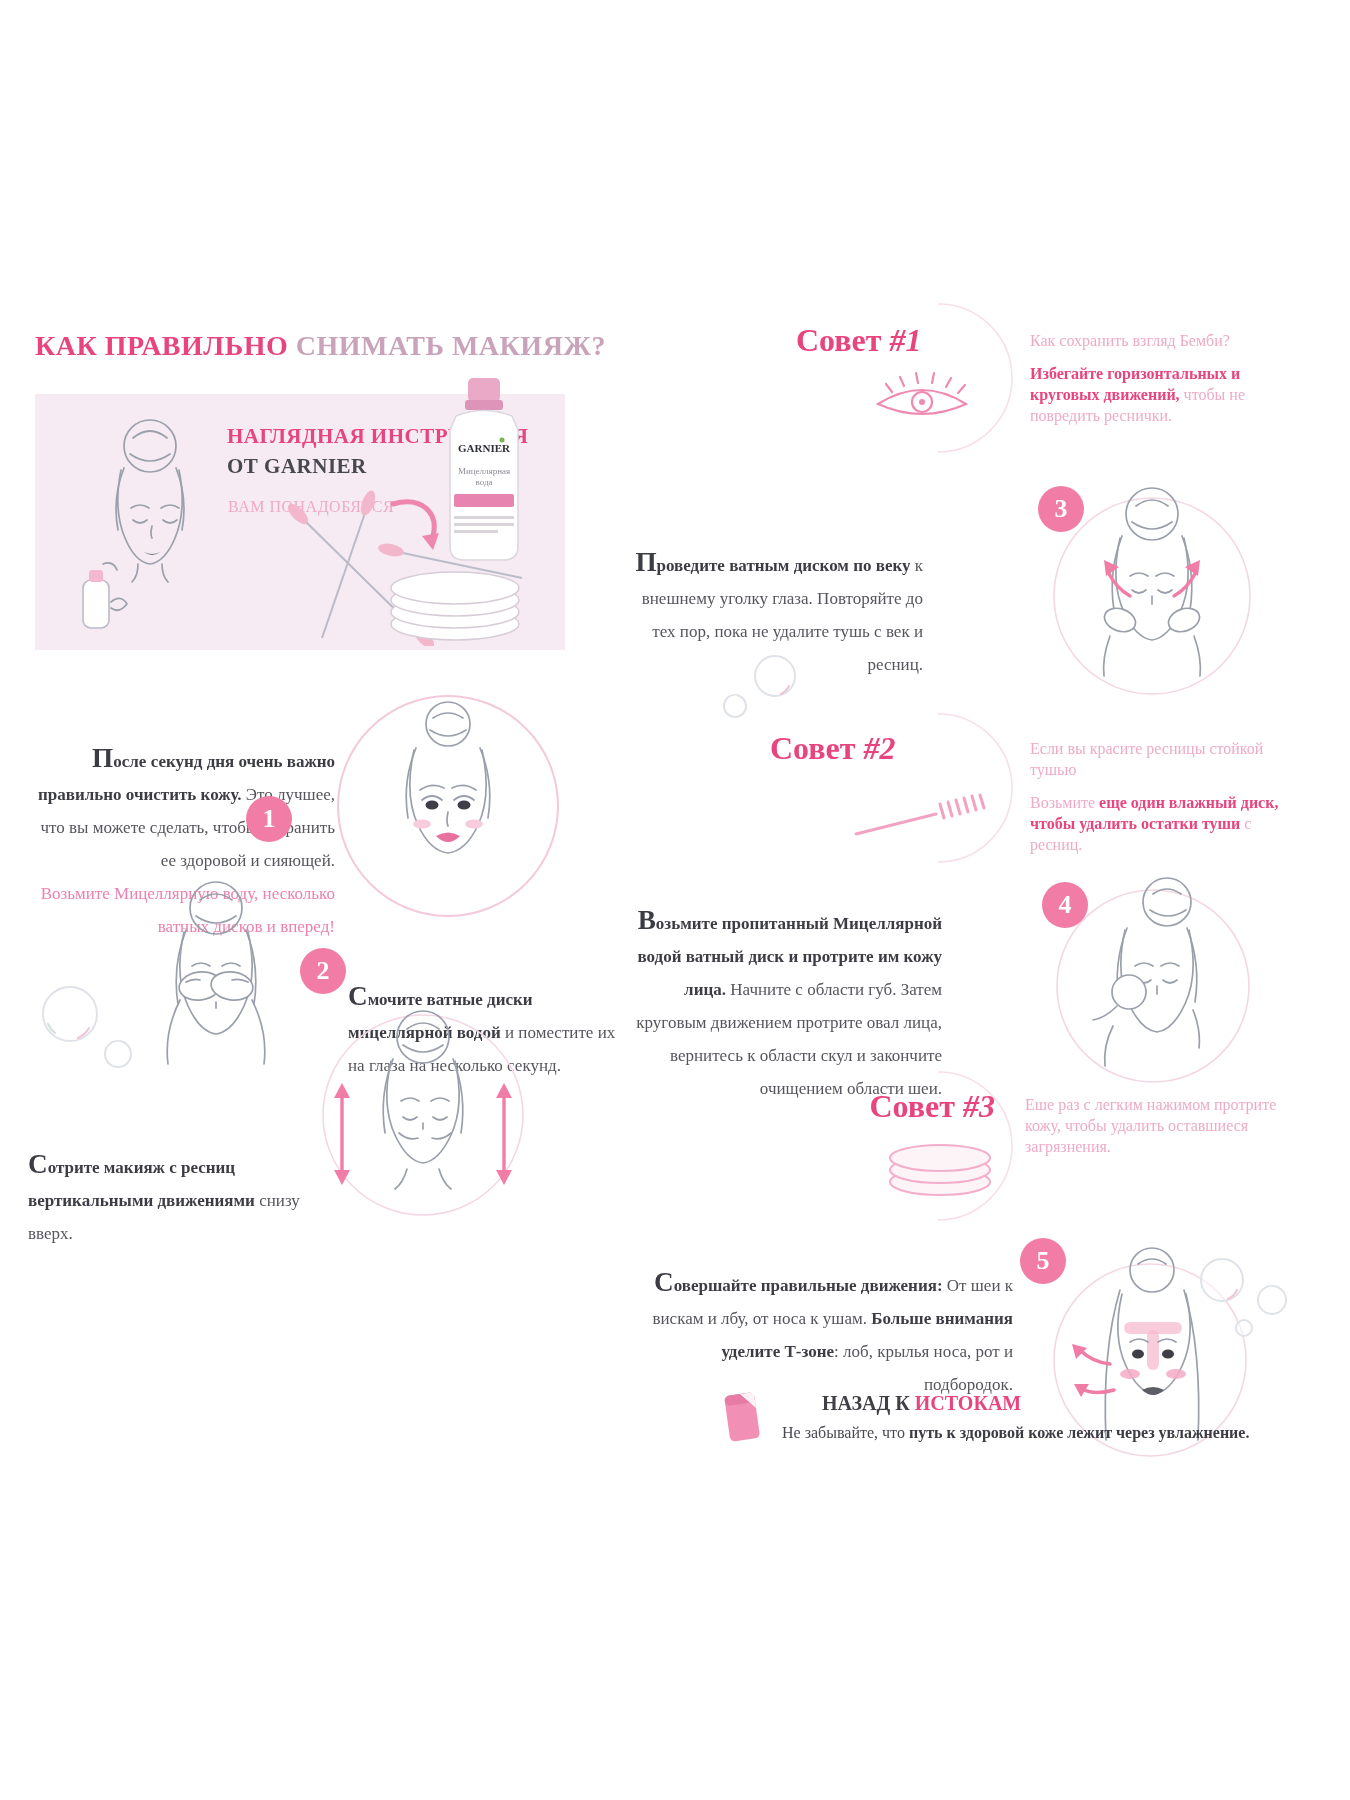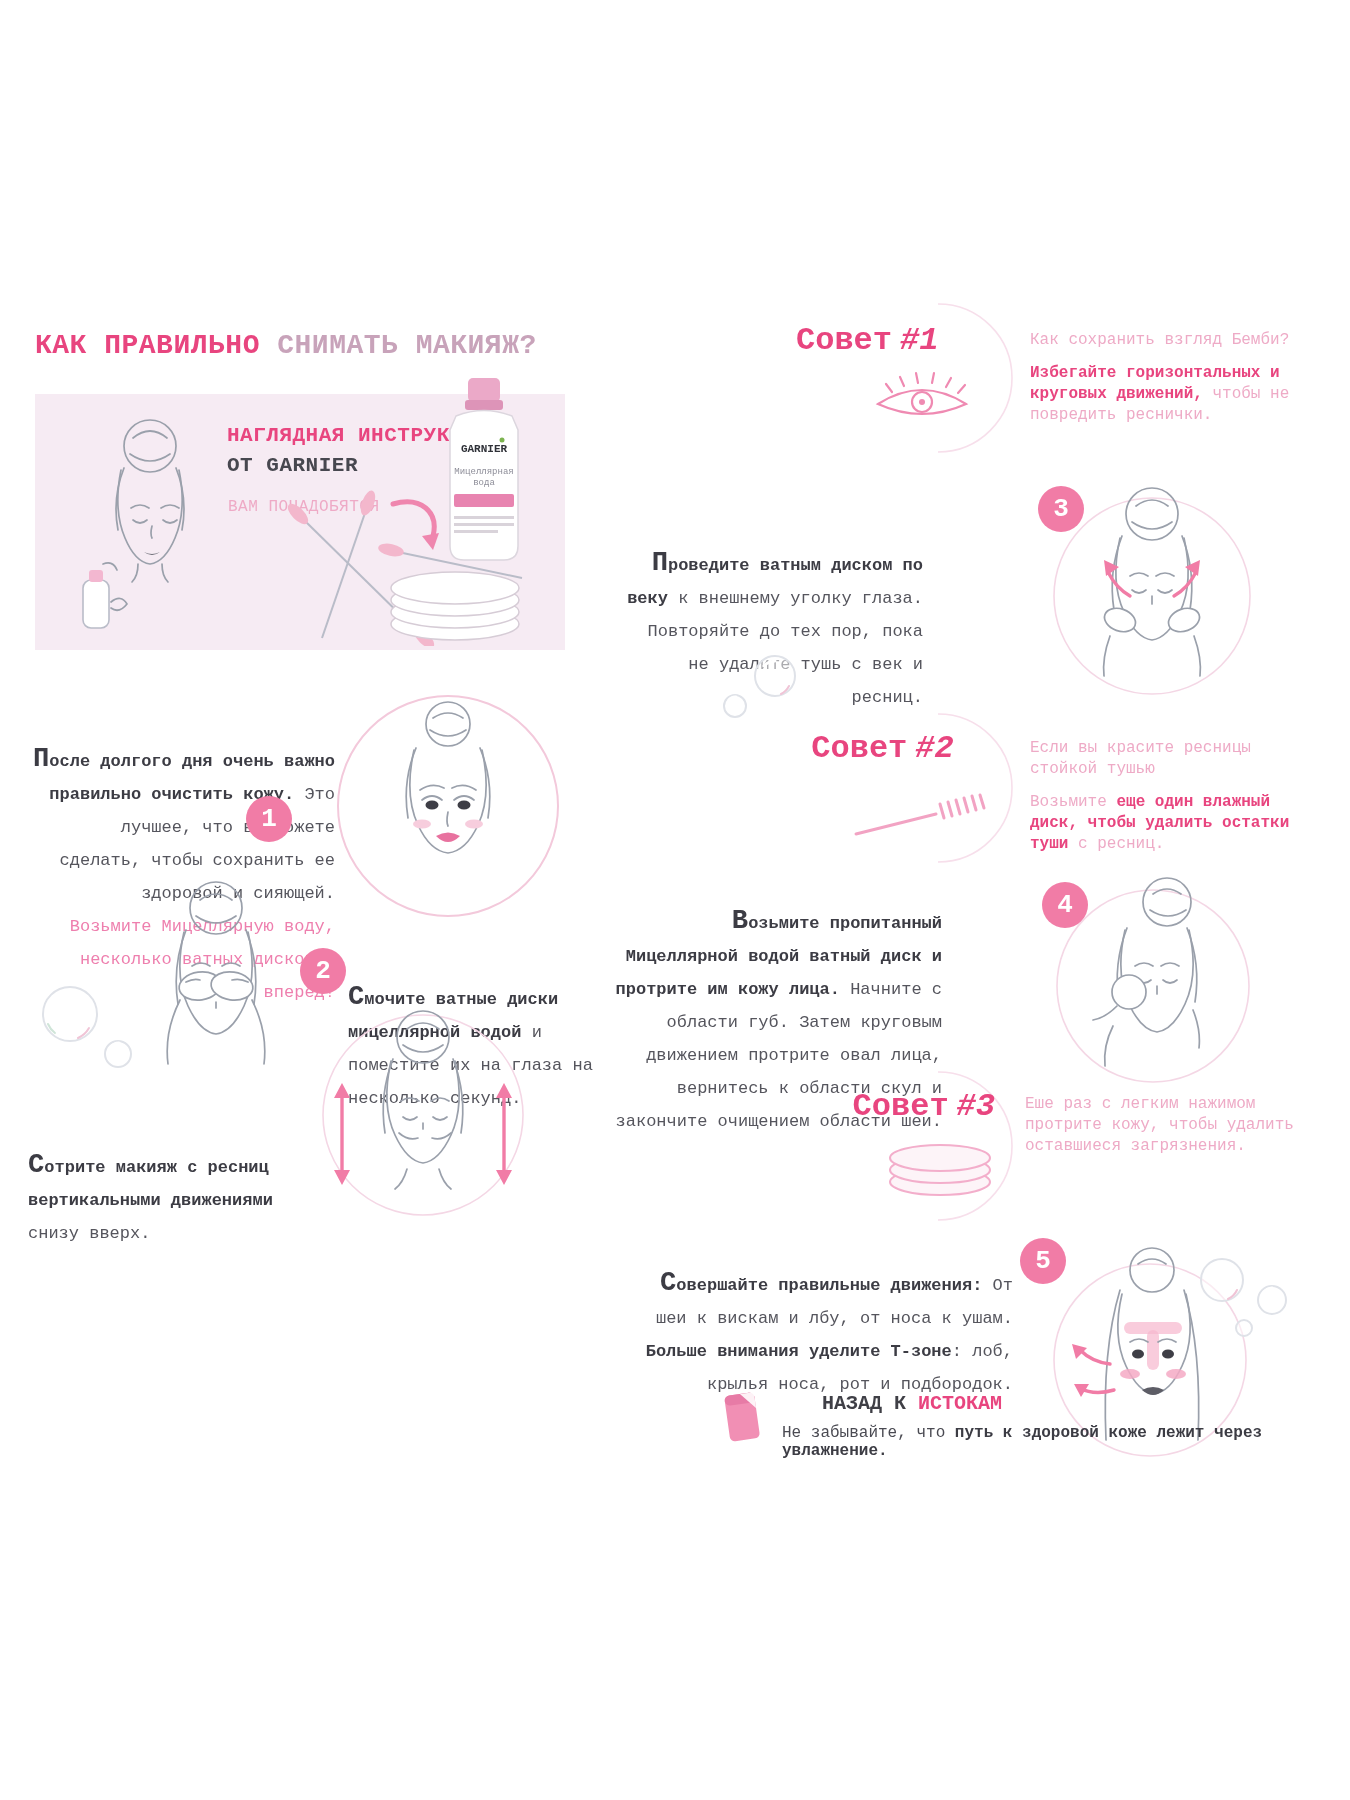--- a/index.html
+++ b/index.html
@@ -1,18 +1,18 @@
 <!DOCTYPE html>
 <html><head>
 <meta charset="utf-8">
 <style>
   html,body{margin:0;padding:0;background:#ffffff;}
   .page{
     position:relative;width:1335px;height:1800px;background:#fff;overflow:hidden;
-    font-family:Liberation Mono, monospace;color:#3c3c44;
+    font-family:Liberation Serif, serif;color:#3c3c44;
   }
   .abs{position:absolute;}
 
   
   .title{font-size:28px;font-weight:bold;letter-spacing:.5px;margin:0;}
   .t-accent{color:#e8457f;}
   .t-rest{color:#c8a3ba;font-weight:bold;}
 
   
   .banner{background:#f6ebf3;}
@@ -118,21 +118,21 @@
     <circle cx="64" cy="64" r="2.5" fill="#7cb34f"></circle>
     <text x="46" y="76" text-anchor="middle" font-size="11" font-weight="bold" fill="#2f3138">GARNIER</text>
     <text x="46" y="98" text-anchor="middle" font-size="9" fill="#8d8d98">Мицеллярная</text>
     <text x="46" y="109" text-anchor="middle" font-size="9" fill="#8d8d98">вода</text>
     <rect x="16" y="118" width="60" height="13" rx="2" fill="#e884b0"></rect>
     <rect x="16" y="140" width="60" height="3" fill="#d9d3da"></rect>
     <rect x="16" y="147" width="60" height="3" fill="#d9d3da"></rect>
     <rect x="16" y="154" width="44" height="3" fill="#d9d3da"></rect>
   </svg>
 
-  <p class="abs txt ta-r dropcap" style="left:30px;top:742px;width:305px;"><span class="bold">После долгого дня очень важно правильно очистить кожу.</span><span class="reg"> Это лучшее, что вы можете сделать, чтобы сохранить ее здоровой и сияющей.</span><br><span class="pinktxt">Возьмите Мицеллярную воду, несколько ватных дисков и вперед!</span></p>
+  <p class="abs txt ta-r dropcap" style="left:30px;top:742px;width:305px;"><span class="bold">После секунд дня очень важно правильно очистить кожу.</span><span class="reg"> Это лучшее, что вы можете сделать, чтобы сохранить ее здоровой и сияющей.</span><br><span class="pinktxt">Возьмите Мицеллярную воду, несколько ватных дисков и вперед!</span></p>
 
   <svg class="abs" style="left:330px;top:688px;" width="235" height="235" viewBox="0 0 235 235">
     <circle cx="118" cy="118" r="110" fill="#ffffff" stroke="#f3c9db" stroke-width="2"></circle>
     <circle class="ln" cx="118" cy="36" r="22"></circle>
     <path class="ln" d="M103,30 q15,-10 30,0 M100,42 q18,12 36,0"></path>
     <path class="ln" d="M84,62 q-10,45 4,75 q12,26 30,28 q18,-2 30,-28 q14,-30 4,-75"></path>
     <path class="ln" d="M86,60 q-14,34 -8,70 M150,60 q14,34 8,70"></path>
     <path class="ln" d="M92,112 q10,-8 20,0 M124,112 q10,-8 20,0"></path>
     <ellipse cx="102" cy="117" rx="6.5" ry="4.5" fill="#3e3e46"></ellipse>
     <ellipse cx="134" cy="117" rx="6.5" ry="4.5" fill="#3e3e46"></ellipse>
@@ -232,21 +232,21 @@
     <circle class="bubble" cx="60" cy="28" r="20"></circle>
     <path class="bhl" d="M49,18 a15,15 0 0 1 11,-5"></path>
     <path class="btint-p" d="M74,38 a18,18 0 0 1 -8,8"></path>
     <circle class="bubble" cx="20" cy="58" r="11"></circle>
     <path class="bhl" d="M14,52 a8,8 0 0 1 7,-3"></path>
   </svg>
 
   <svg class="abs" style="left:860px;top:710px;" width="160" height="160" viewBox="0 0 160 160">
     <path d="M78,4 a74,74 0 0 1 0,148" fill="none" stroke="#f7dfeb" stroke-width="1.6"></path>
   </svg>
-  <h2 class="abs tip-header" style="left:770px;top:730px;width:225px;text-align:center;"><span>Совет</span><span class="tip-num">#2</span></h2>
+  <h2 class="abs tip-header" style="left:770px;top:730px;width:225px;text-align:left;"><span>Совет</span><span class="tip-num">#2</span></h2>
   <svg class="abs" style="left:848px;top:788px;" width="150" height="52" viewBox="0 0 150 52">
     <g stroke="#f2a3c3" stroke-width="3" stroke-linecap="round">
       <line x1="8" y1="46" x2="88" y2="26"></line>
       <line x1="92" y1="16" x2="96" y2="30"></line>
       <line x1="100" y1="14" x2="104" y2="28"></line>
       <line x1="108" y1="12" x2="112" y2="26"></line>
       <line x1="116" y1="10" x2="120" y2="24"></line>
       <line x1="124" y1="8" x2="128" y2="22"></line>
       <line x1="132" y1="7" x2="136" y2="20"></line>
     </g>

